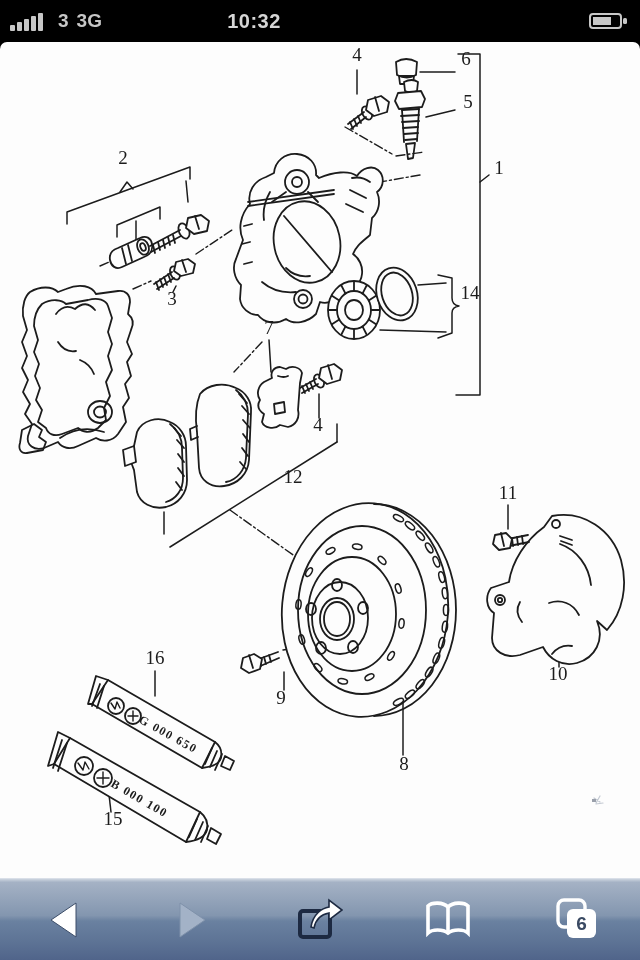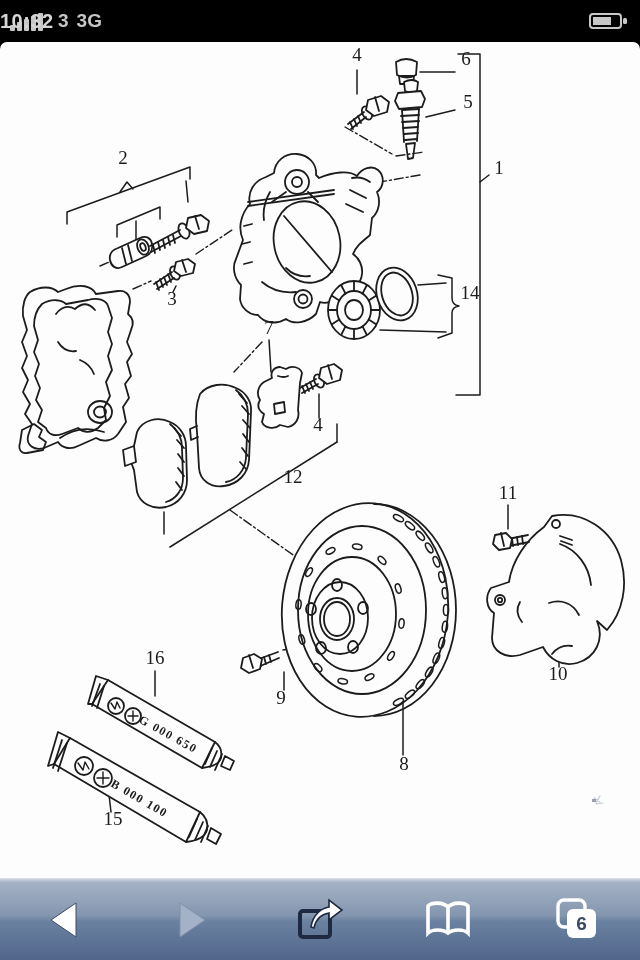--- a/index.html
+++ b/index.html
@@ -3,21 +3,21 @@
 <meta charset="utf-8">
 <style>
   html,body{margin:0;padding:0;background:#000;}
   .phone{position:relative;width:640px;height:960px;background:#000;overflow:hidden;
          font-family:"Liberation Sans", sans-serif;}
 
   
   .status-bar{position:absolute;top:0;left:0;width:640px;height:42px;background:#000;}
   .sb-left{position:absolute;left:10px;top:0;height:42px;display:flex;align-items:center;gap:8px;}
   .sb-carrier,.sb-network{color:#c7c7c7;font-size:19px;font-weight:bold;}
-  .sb-time{position:absolute;left:0;top:0;width:508px;height:42px;text-align:left;line-height:42px;
+  .sb-time{position:absolute;left:0;top:0;width:508px;height:42px;text-align:center;line-height:42px;
            color:#d6d6d6;font-size:20px;font-weight:bold;letter-spacing:.5px;}
   .sb-right{position:absolute;right:10px;top:0;height:42px;display:flex;align-items:center;}
 
   
   .page{position:absolute;top:42px;left:0;width:640px;height:836px;background:#fdfdfd;
         border-radius:7px 7px 0 0;overflow:hidden;}
   svg.diagram{display:block;}
   .plabel{font:19px "Liberation Serif", serif;fill:#1c1c1c;text-anchor:middle;dominant-baseline:middle;}
   .tlabel{font:bold 12px "Liberation Serif", serif;fill:#1c1c1c;letter-spacing:1.5px;}
 

